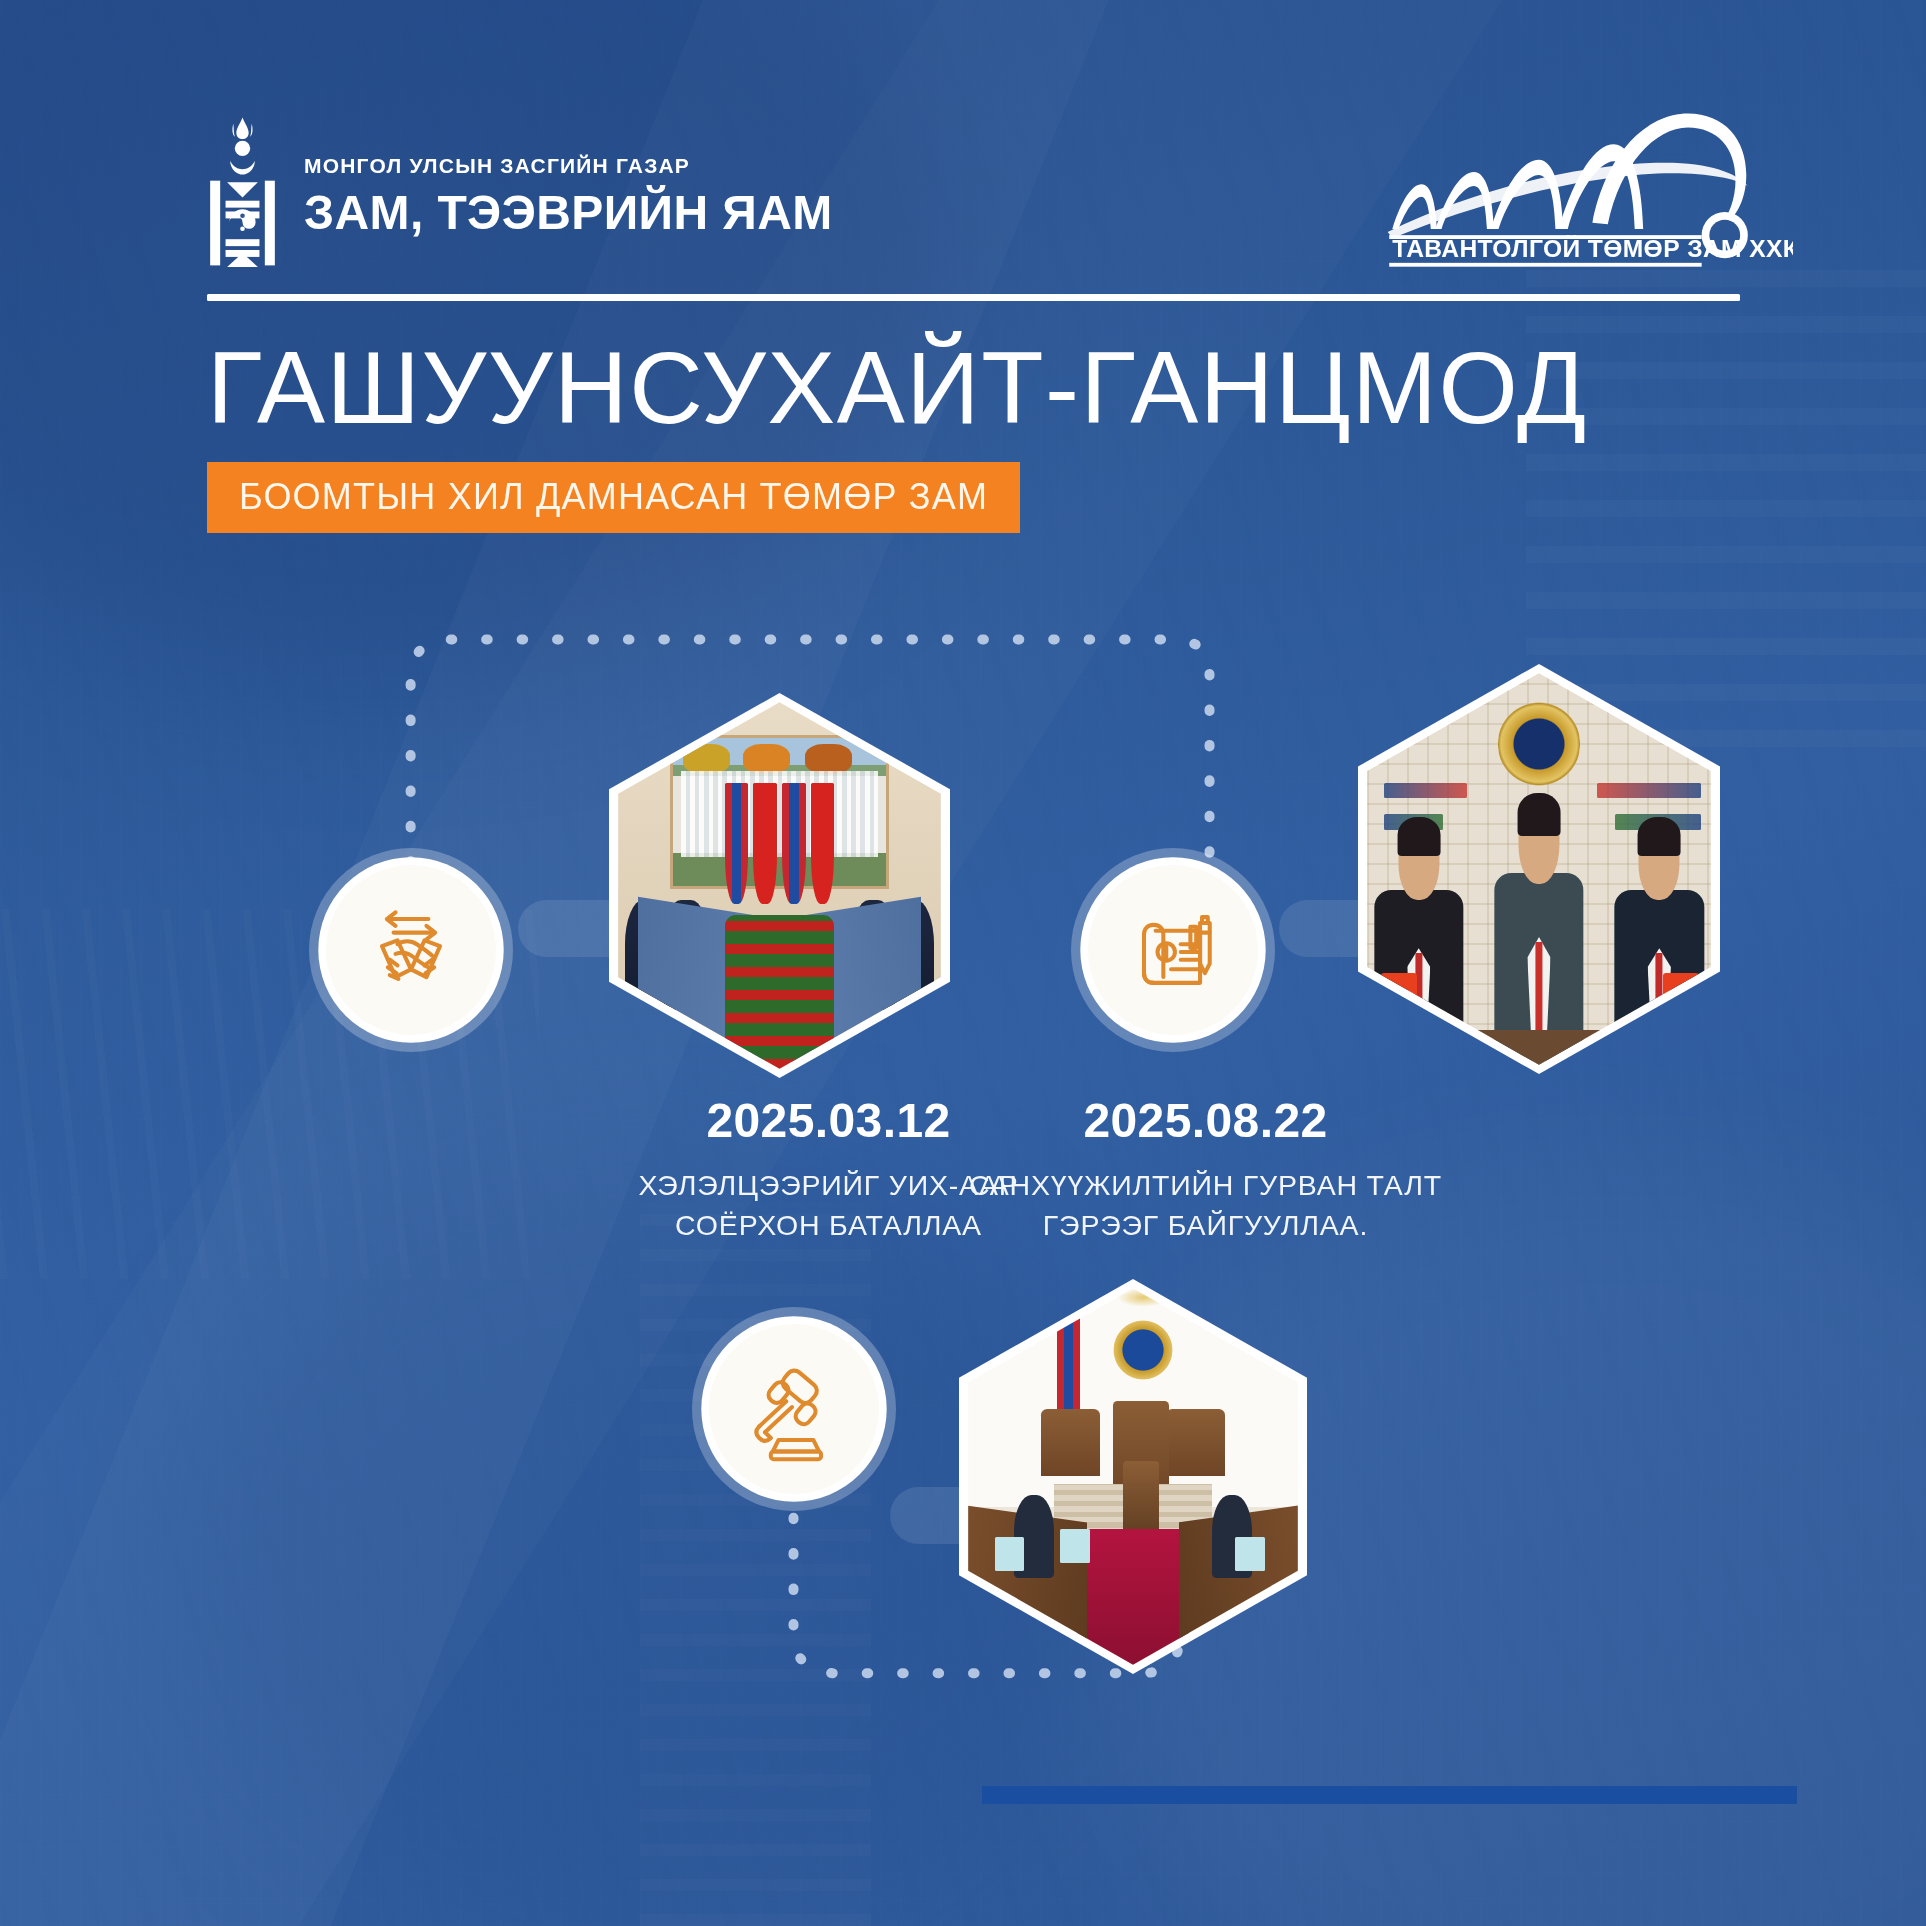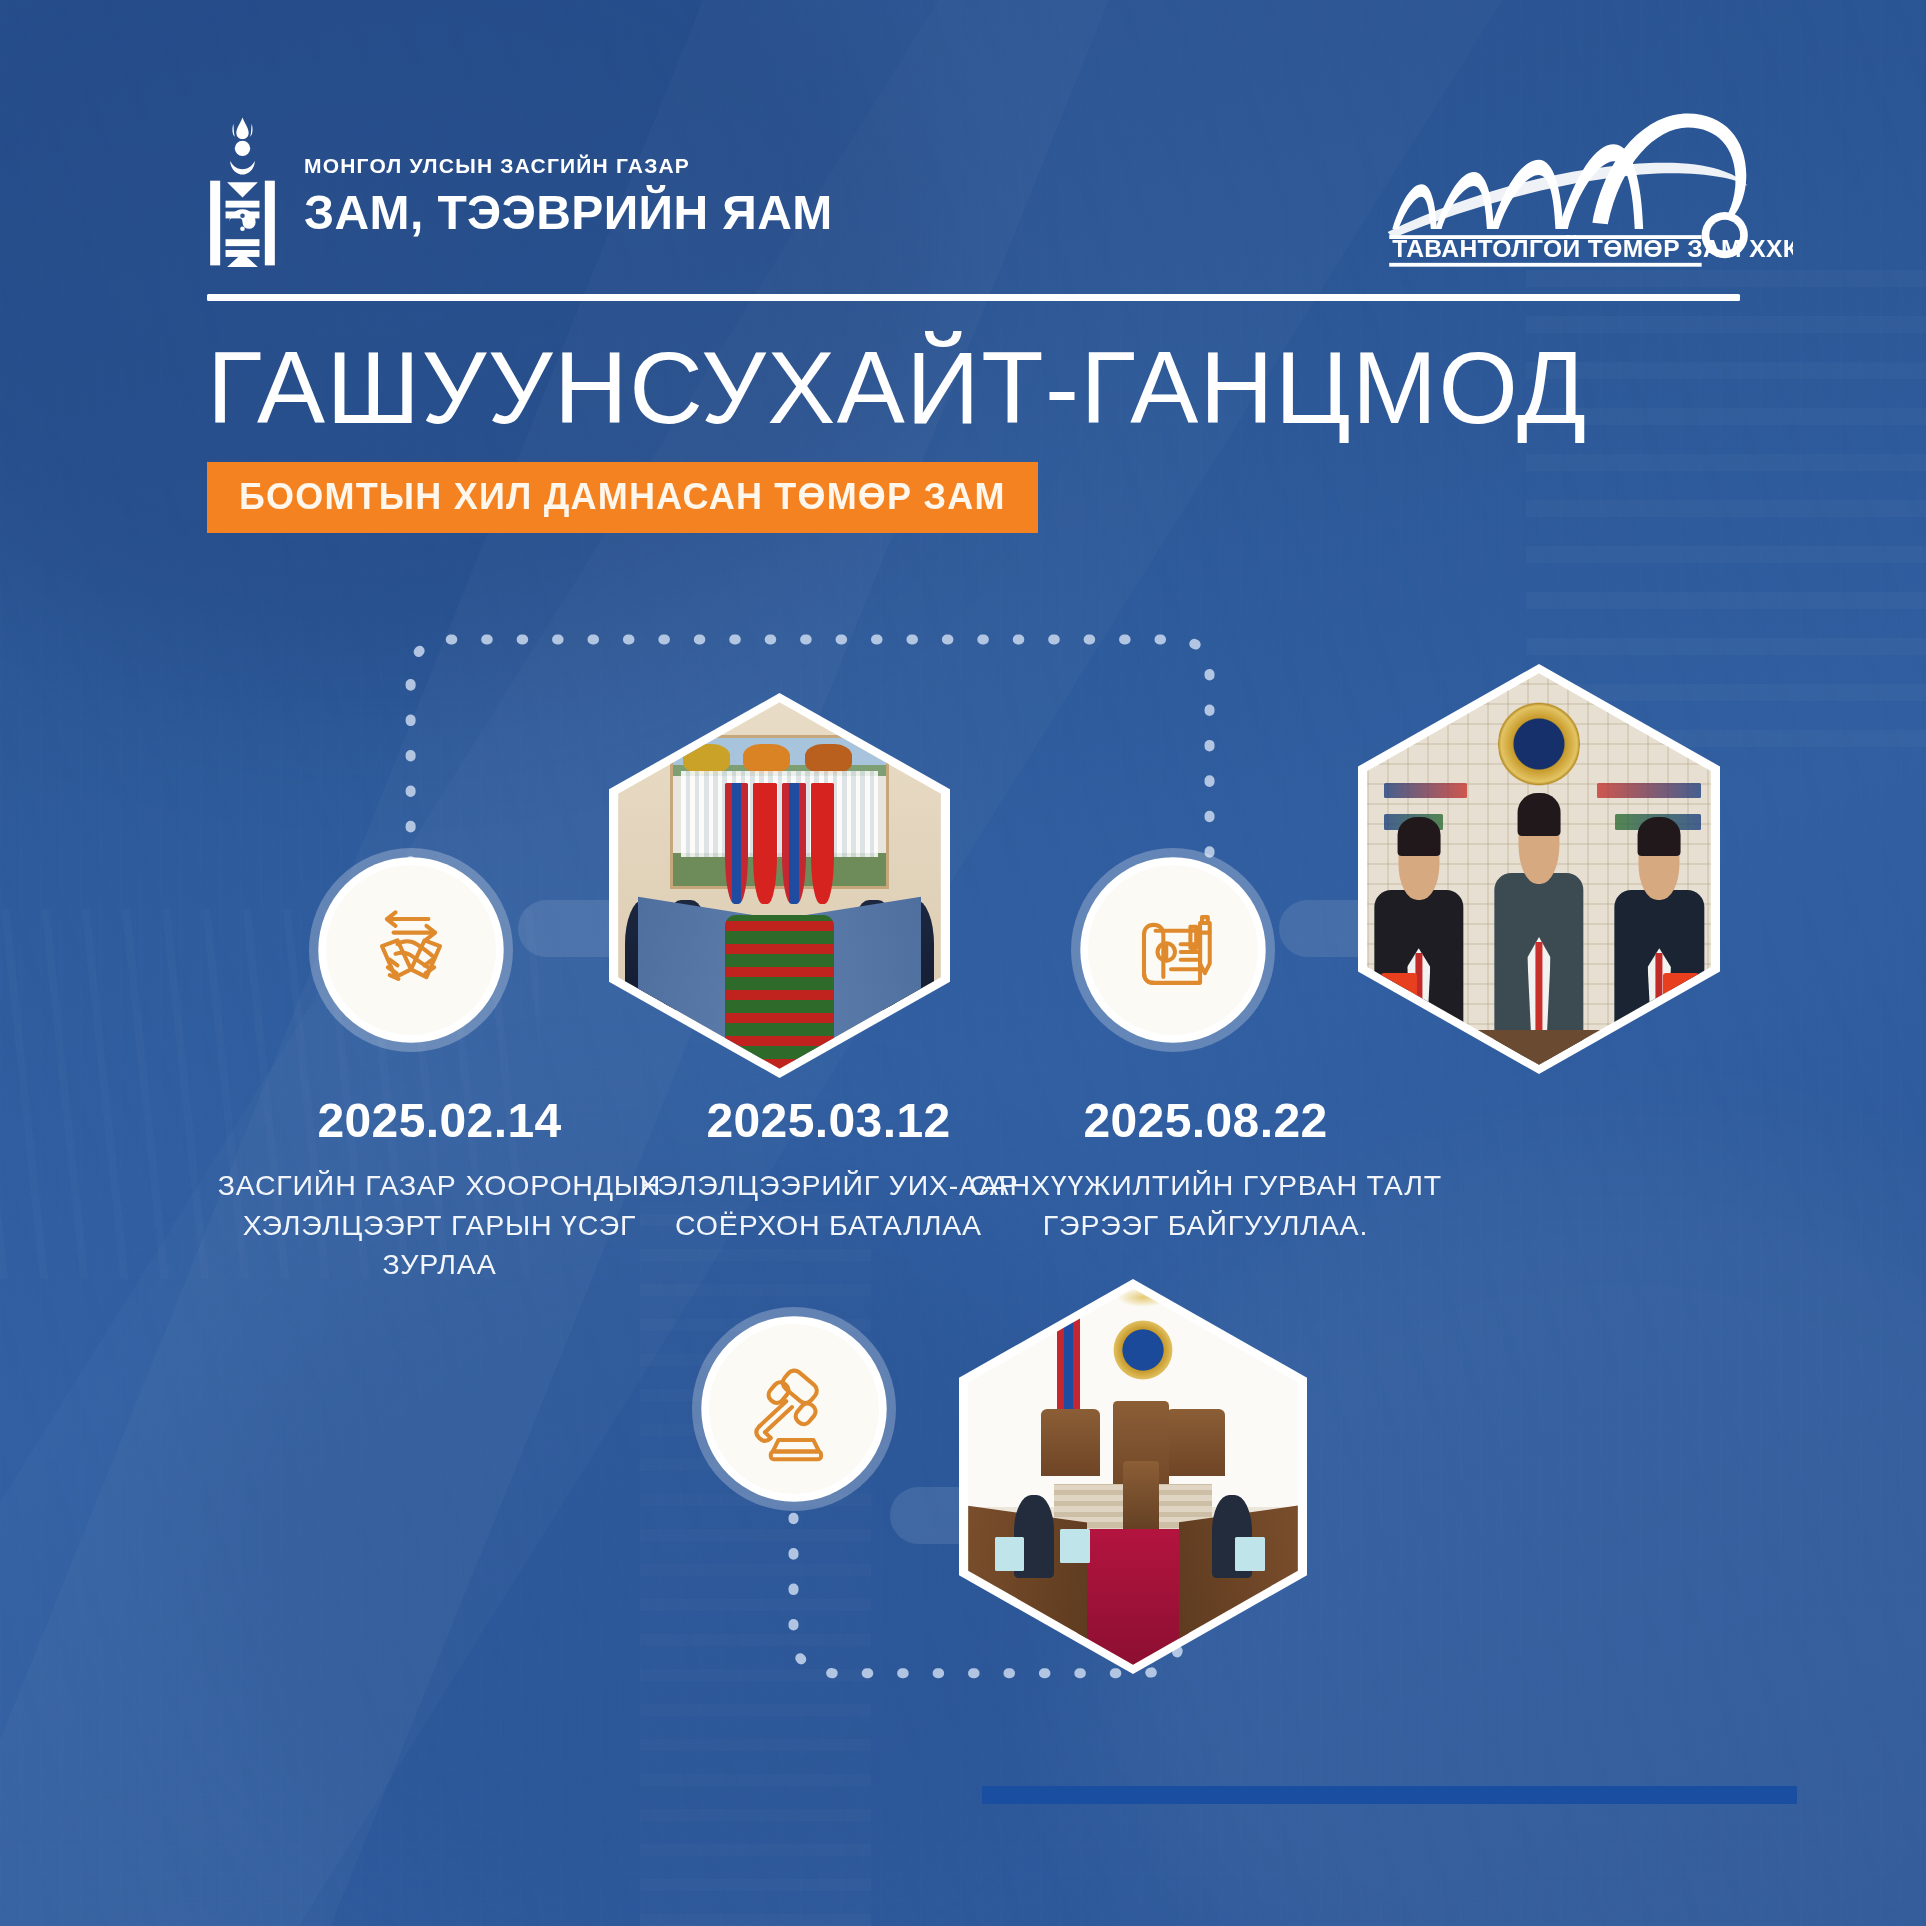--- a/index.html
+++ b/index.html
@@ -81,21 +81,21 @@
   .title-wrap { position:absolute; left:207px; top:333px; z-index:6; }
   .main-title {
     color:#ffffff; font-size:102px; font-weight:300; letter-spacing:1.5px;
     line-height:1.08; white-space:nowrap;
   }
   .subtitle-band {
     display:inline-block; background:#F58220; margin-top:18.5px;
     padding:17px 32px 18.5px 32px;
   }
   .subtitle-band span {
-    color:#FFF6EC; font-size:36px; font-weight:700; letter-spacing:1.2px; line-height:1;
+    color:#FFF6EC; font-size:36px; font-weight:400; letter-spacing:1.2px; line-height:1;
     white-space:nowrap;
   }
 
   
   .timeline { position:absolute; inset:0; z-index:7; }
   .connectors { position:absolute; left:0; top:0; width:1926px; height:1926px; }
 
   
   .pill {
     position:absolute; height:57px; border-radius:28.5px;
@@ -493,24 +493,20 @@
           <div class="s3-deskR"></div>
         <div class="s3-person s3-pL"></div>
           <div class="s3-person s3-pR"></div>
         <div class="s3-lap s3-l1"></div>
           <div class="s3-lap s3-l2"></div>
           <div class="s3-lap s3-l3"></div>
       </div>
     </div>
   </div>
 
-  <div class="caption cap-1">
-    <div class="cap-date">2025.02.14</div>
-    <div class="cap-text">ЗАСГИЙН ГАЗАР ХООРОНДЫН ХЭЛЭЛЦЭЭРТ ГАРЫН ҮСЭГ ЗУРЛАА</div>
-  </div>
 
   <div class="caption cap-2">
     <div class="cap-date">2025.03.12</div>
     <div class="cap-text">ХЭЛЭЛЦЭЭРИЙГ УИХ-ААР СОЁРХОН БАТАЛЛАА</div>
   </div>
 
   <div class="caption cap-3">
     <div class="cap-date">2025.08.22</div>
     <div class="cap-text">САНХҮҮЖИЛТИЙН ГУРВАН ТАЛТ ГЭРЭЭГ БАЙГУУЛЛАА.</div>
   </div>

